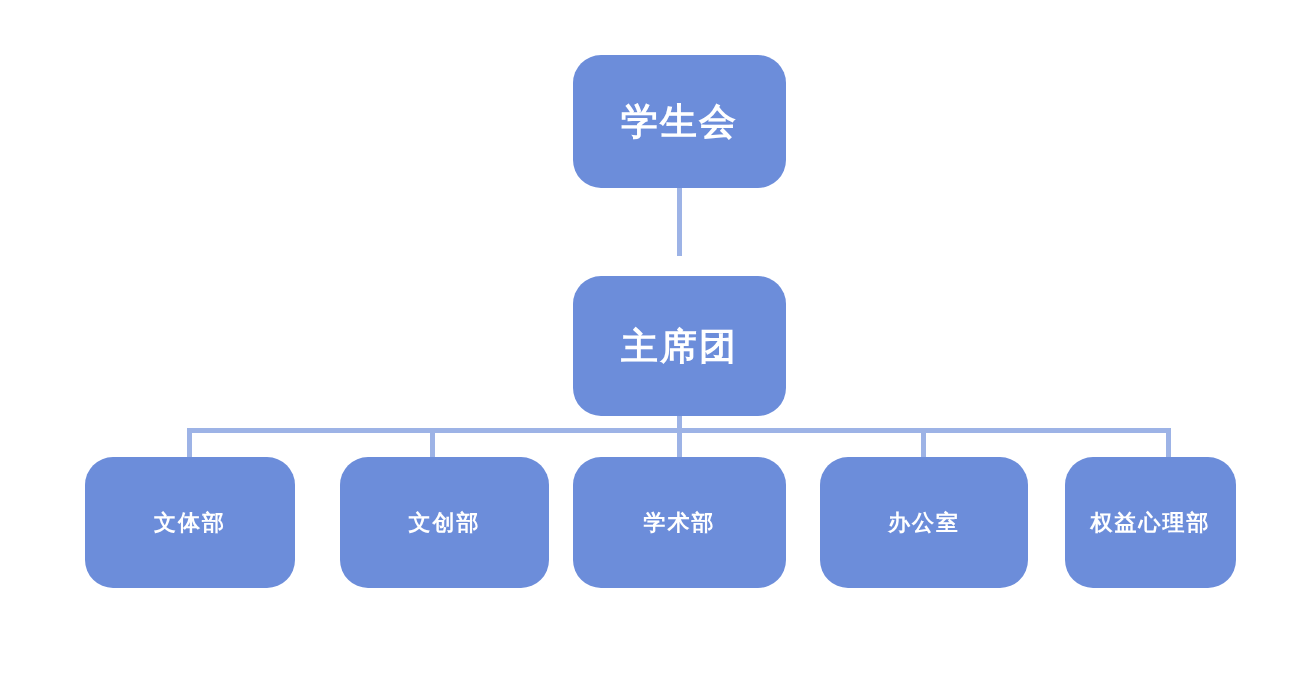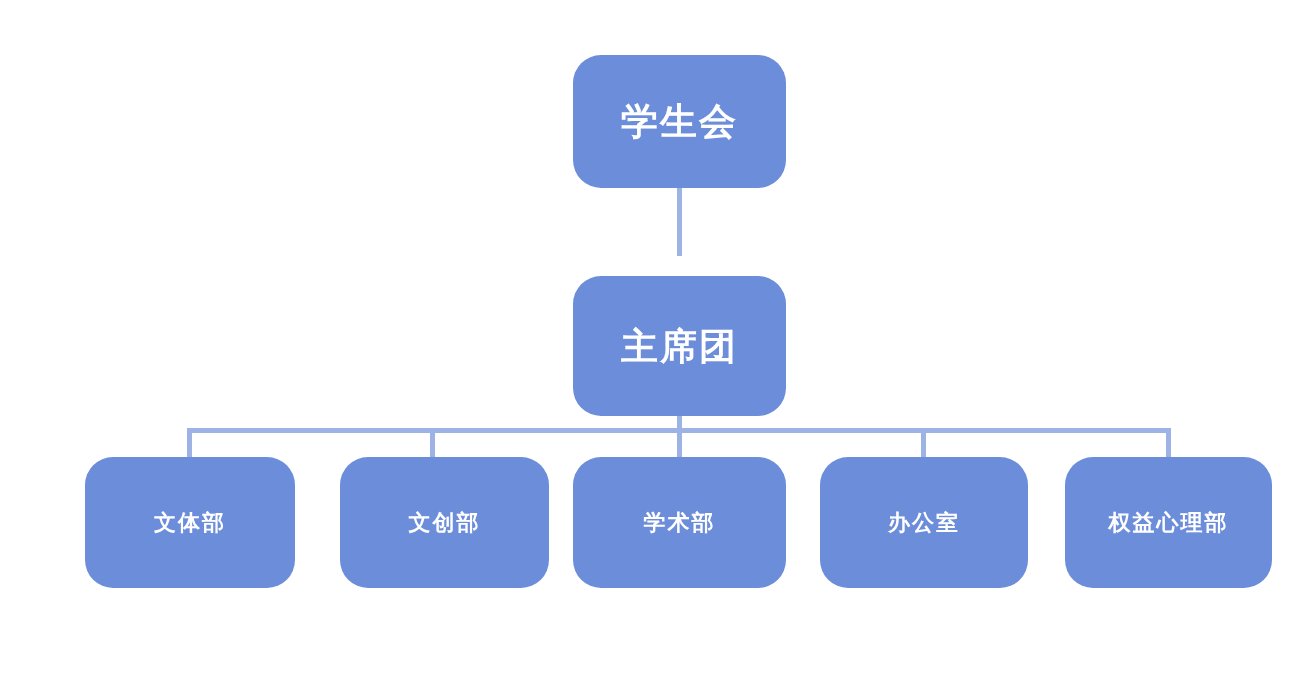--- a/index.html
+++ b/index.html
@@ -52,21 +52,21 @@
     position: absolute;
     background: var(--connector);
   }
   
   #node-root      { left: 573px; top: 55px;  width: 213px; height: 133px; }
   #node-exec      { left: 573px; top: 255px; width: 213px; height: 140px; margin-top: 21px; }
   #node-dept-0    { left: 85px;   top: 457px; width: 210px; height: 131px; }
   #node-dept-1    { left: 328px;  top: 457px; width: 209px; height: 131px; margin-left: 12px; }
   #node-dept-2    { left: 573px;  top: 457px; width: 213px; height: 131px; }
   #node-dept-3    { left: 820px;  top: 457px; width: 208px; height: 131px; }
-  #node-dept-4    { left: 1065px; top: 457px; width: 207px; height: 131px; }
+  #node-dept-4    { left: 1065px; top: 457px; width: 171px; height: 131px; }
   
   #conn-root-exec { left: 677px; top: 187px; width: 5px; height: 69px; }
   #conn-exec-rail { left: 677px; top: 387px; width: 5px; height: 71px; }
   #conn-rail      { left: 187px; top: 428px; width: 984px; height: 5px; }
   #conn-drop-0    { left: 187px;  top: 428px; width: 5px; height: 30px; }
   #conn-drop-1    { left: 430px;  top: 428px; width: 5px; height: 30px; }
   #conn-drop-3    { left: 921px;  top: 428px; width: 5px; height: 30px; }
   #conn-drop-4    { left: 1166px; top: 428px; width: 5px; height: 30px; }
 </style>
 </head>

